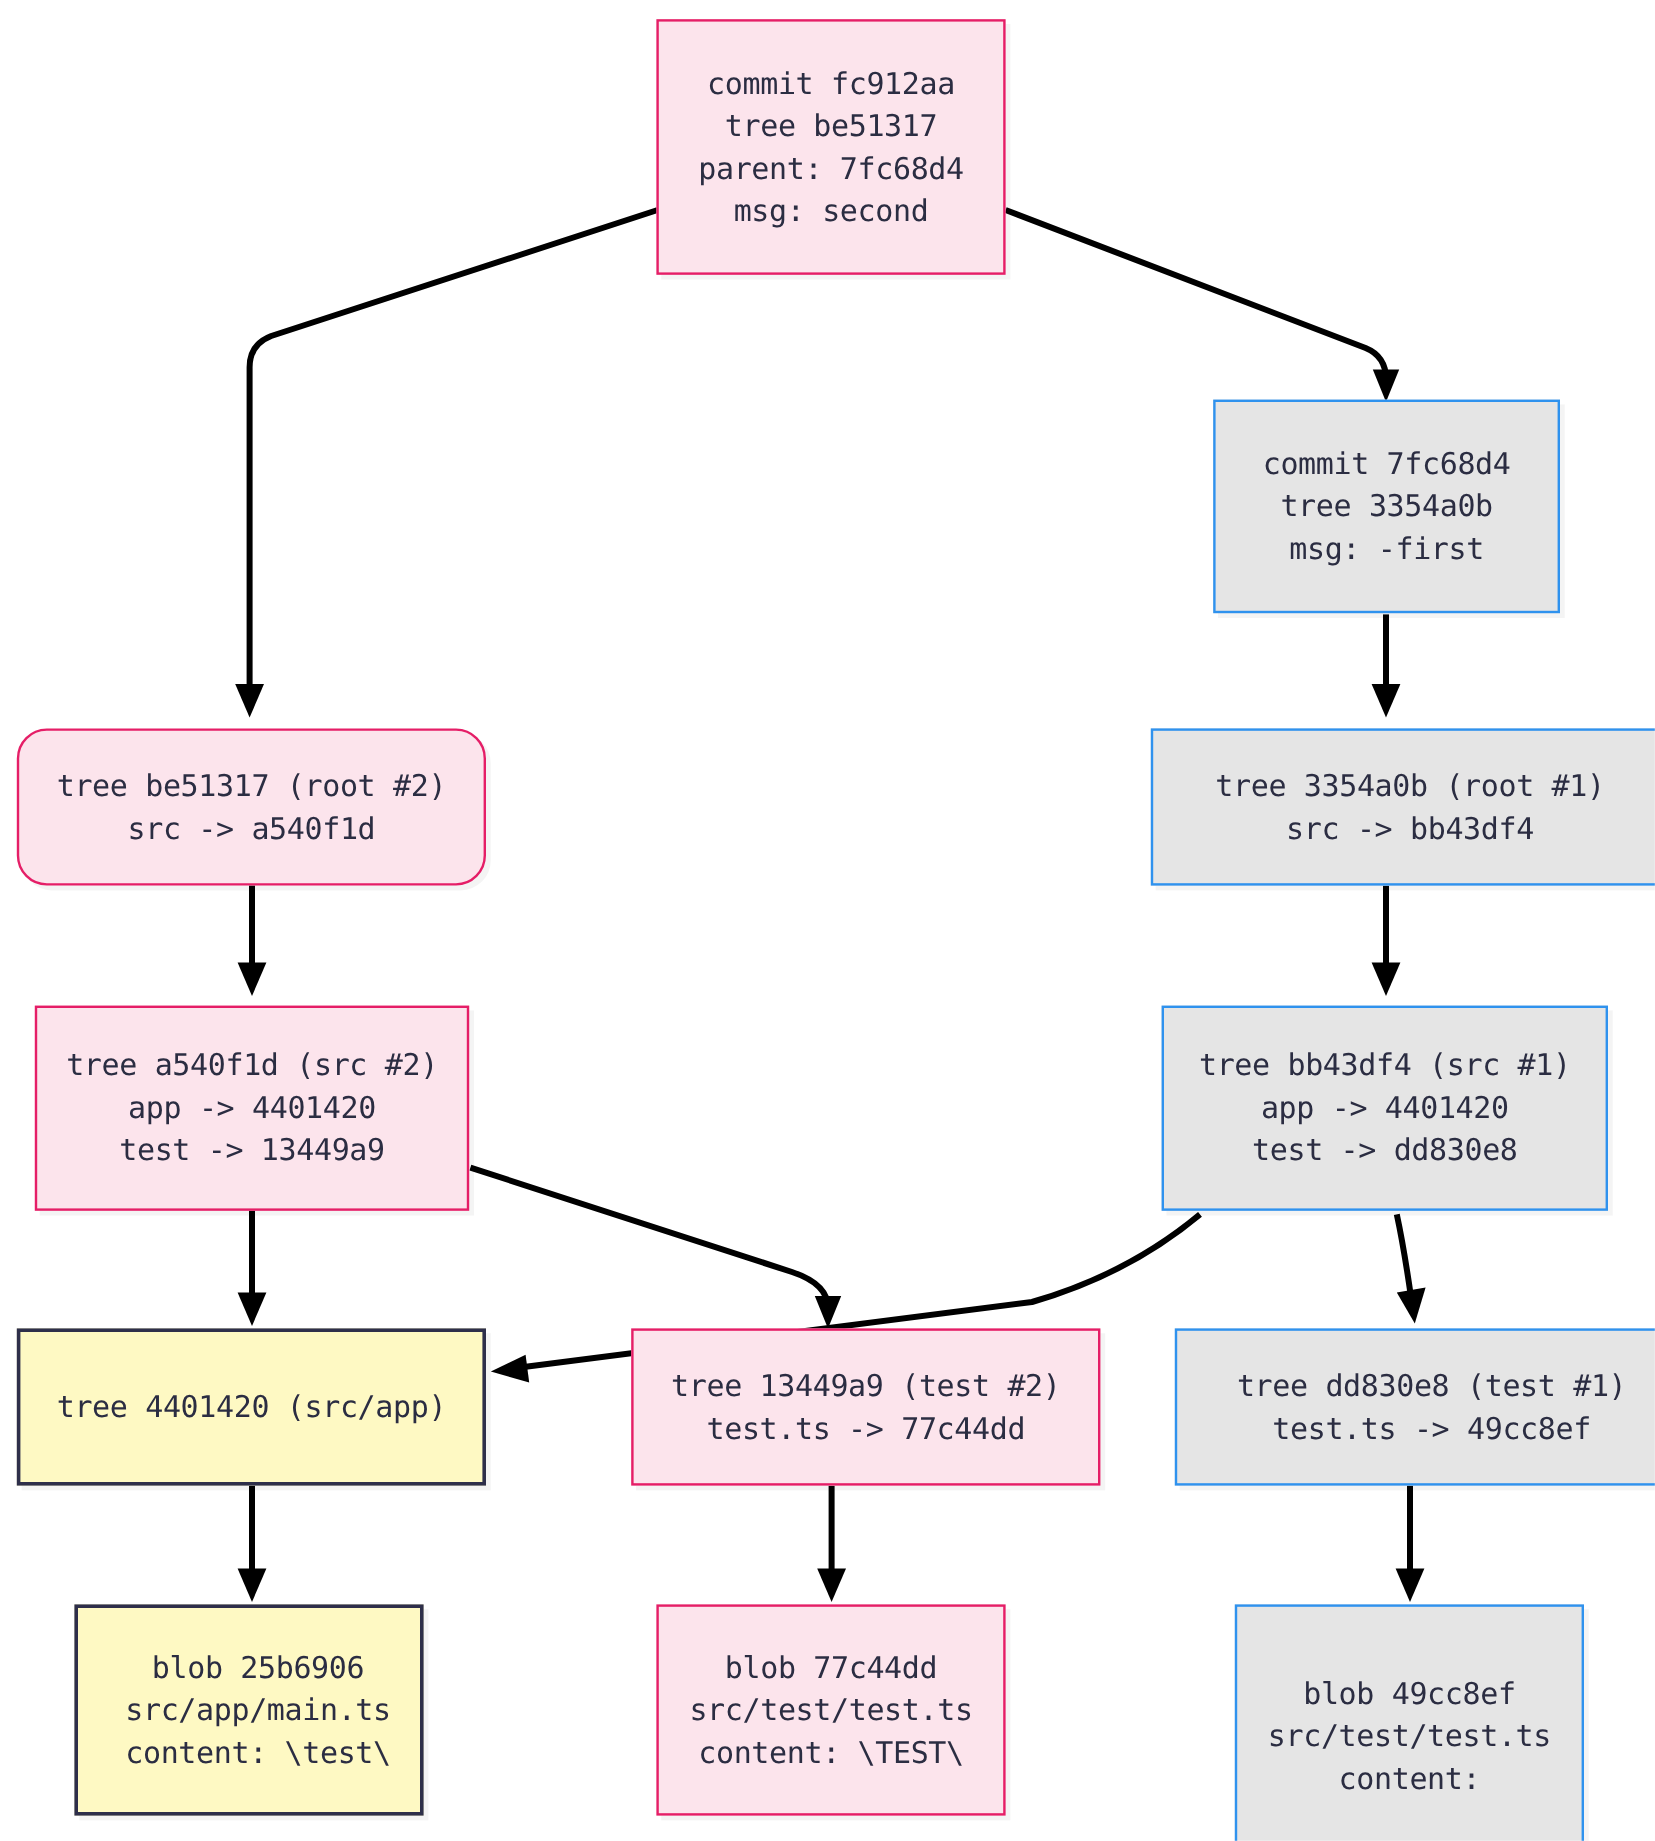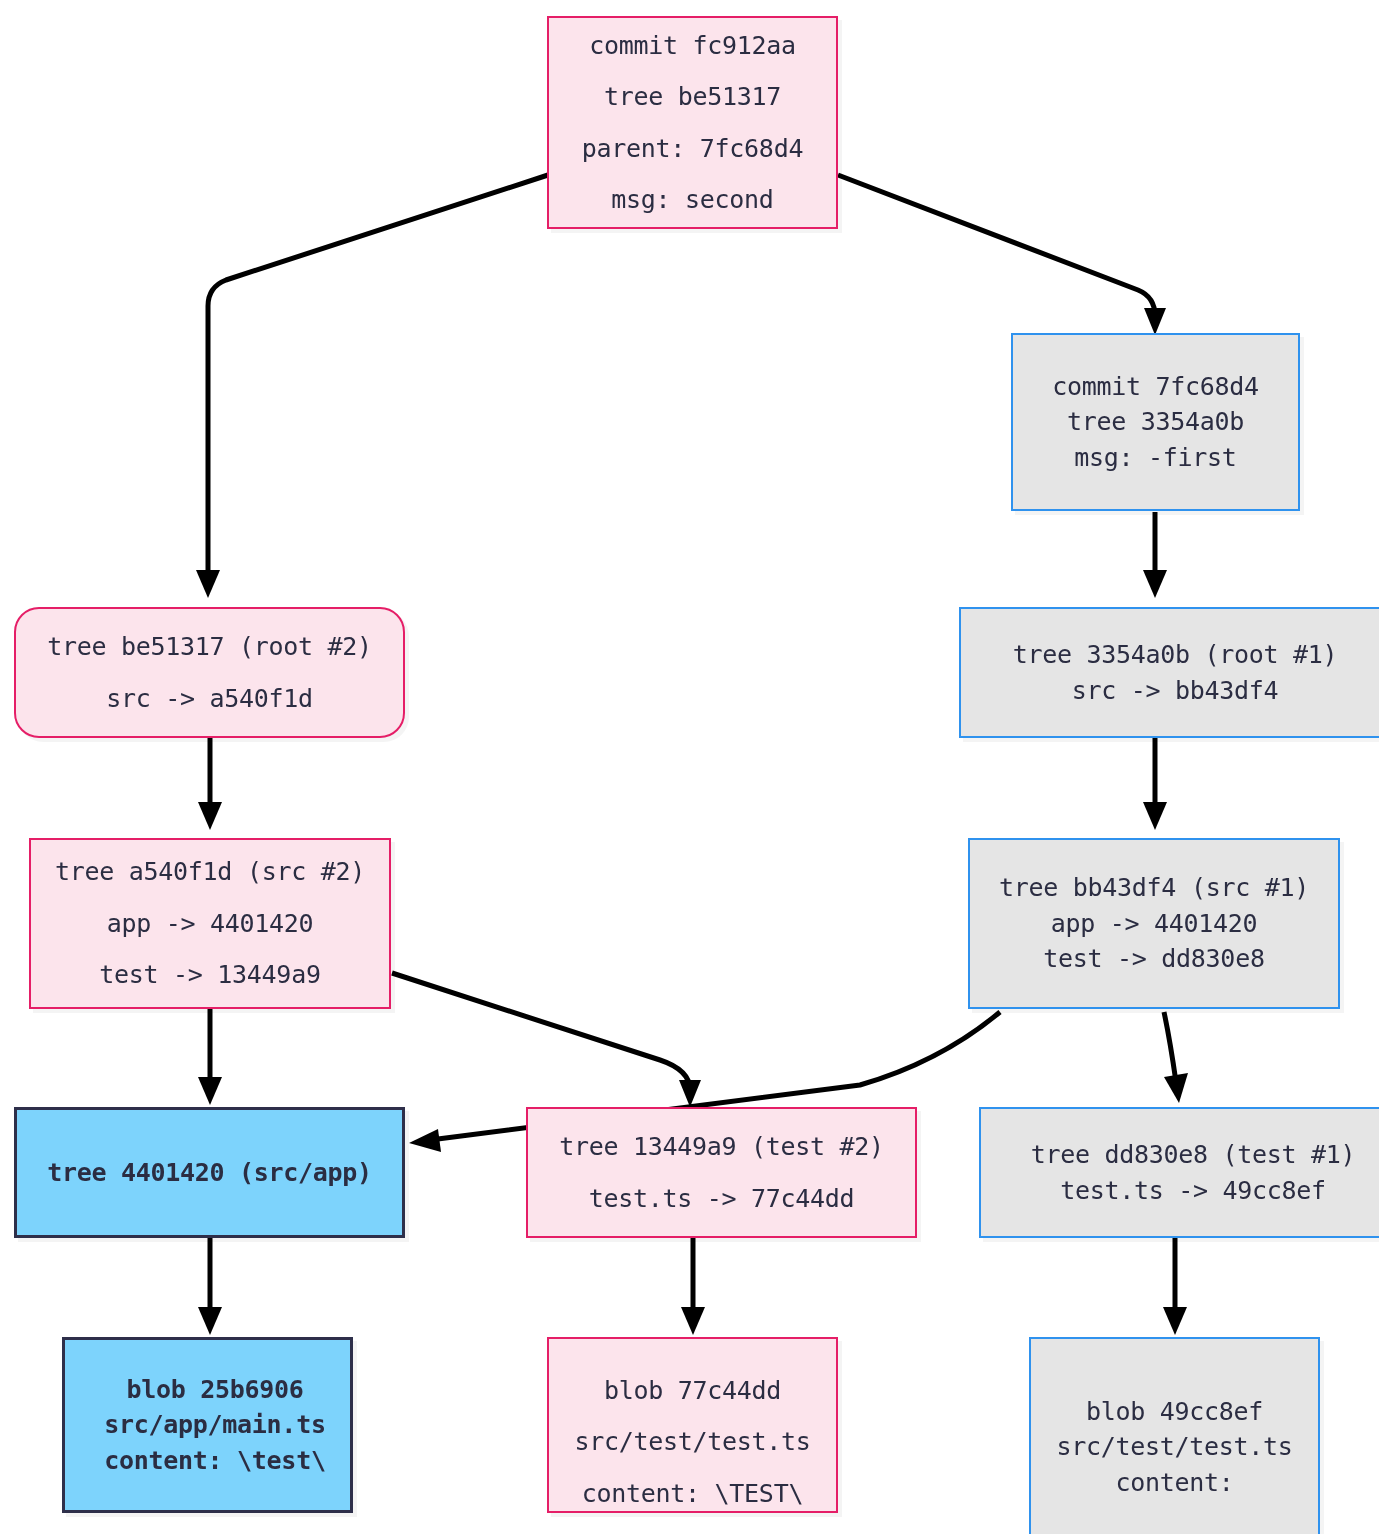--- a/index.html
+++ b/index.html
@@ -15,23 +15,23 @@
     display:flex;flex-direction:column;align-items:center;justify-content:center;
     text-align:center;
     border-width:2.5px;border-style:solid;
     box-shadow:4px 4px 0 rgba(0,0,0,0.045);
     font-size:25px;line-height:1.42;
     letter-spacing:-0.3px;
     color:#2b2d42;
     z-index:3;
   }
   .node .ln{display:block;white-space:pre;}
-  .pink{background:#fce4ec;border-color:#e51e67;gap:16px;}
+  .pink{background:#fce4ec;border-color:#e51e67;}
   .blue{background:#e5e5e5;border-color:#2f92ee;}
-  .dark{background:#7dd3fc;border-color:#2e2f4a;border-width:3px;font-weight:bold;}
+  .dark{background:#fef9c3;border-color:#2e2f4a;border-width:3px;}
   .edge-path{fill:none;stroke:#000000;stroke-width:5;stroke-linecap:butt;stroke-linejoin:round;}
   .edge-head{fill:#000000;stroke:none;}
 </style>
 </head>
 <body>
 
 <div id="canvas">
 
   <svg class="edges" viewBox="0 0 1379 1534">
 
@@ -144,21 +144,21 @@
     <span class="ln">tree dd830e8 (test #1)</span>
     <span class="ln">test.ts -&gt; 49cc8ef</span>
   </div>
 
   <div class="node dark" style="left:62px;top:1337px;width:291px;height:176px;padding-left:15px;">
     <span class="ln">blob 25b6906</span>
     <span class="ln">src/app/main.ts</span>
     <span class="ln">content: \test\</span>
   </div>
 
-  <div class="node pink" style="left:547px;top:1337px;width:291px;height:176px;justify-content:flex-end;">
+  <div class="node pink" style="left:547px;top:1337px;width:291px;height:176px;">
     <span class="ln">blob 77c44dd</span>
     <span class="ln">src/test/test.ts</span>
     <span class="ln">content: \TEST\</span>
   </div>
 
   <div class="node blue" style="left:1029px;top:1337px;width:291px;height:220px;">
     <span class="ln">blob 49cc8ef</span>
     <span class="ln">src/test/test.ts</span>
     <span class="ln">content:</span>
   </div>

